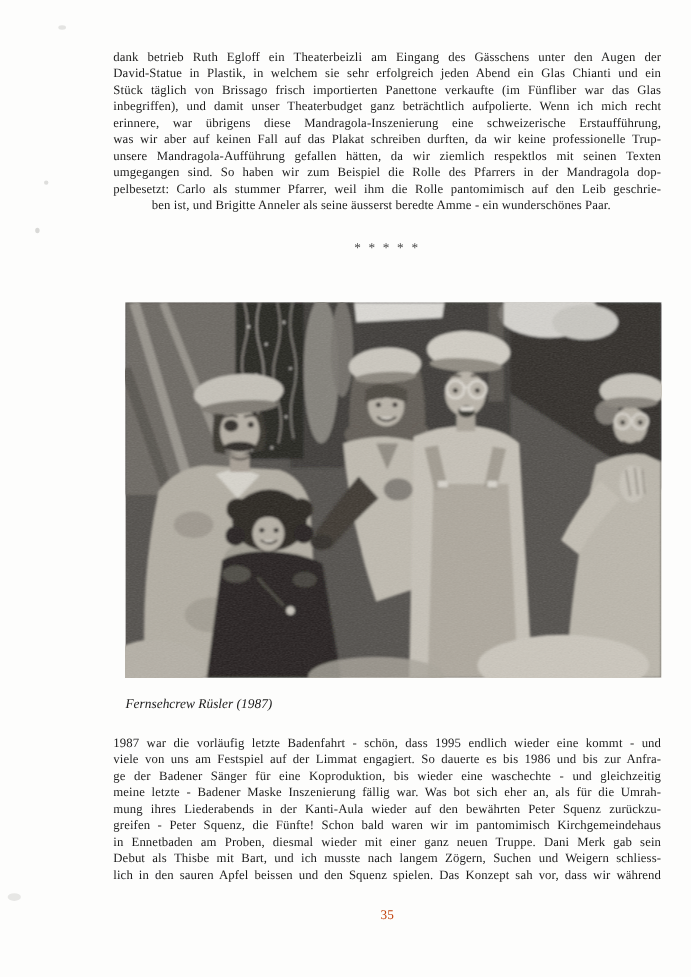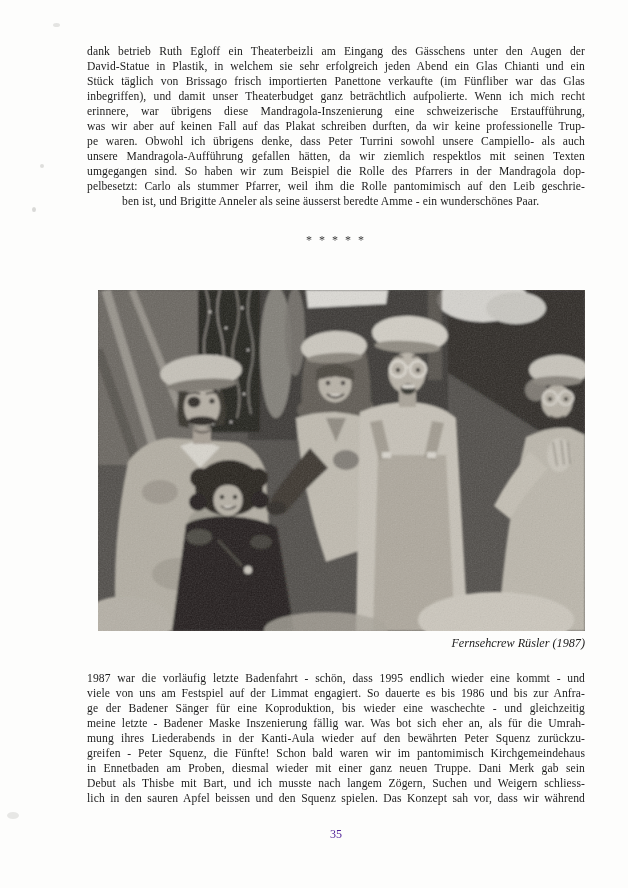--- a/index.html
+++ b/index.html
@@ -3,43 +3,43 @@
 <meta charset="utf-8">
 <style>
   html,body{margin:0;padding:0;}
   body{
     width:628px;height:888px;position:relative;overflow:hidden;
     background:#fdfdfc;
     font-family:"Liberation Serif", serif;
     color:#1c1c1c;
   }
   .page{position:absolute;inset:0;}
-  .content{position:absolute;left:87px;top:0;width:498px;}
+  .content{position:absolute;left:103px;top:0;width:498px;}
   .para{font-size:11.6px;line-height:15px;}
   .para .line{
     text-align:justify;
     text-align-last:justify;
     height:15px;overflow:hidden;
     letter-spacing:0.1px;
   }
   .para .line.natural-end{text-align-last:left;padding-left:35px;}
   .p1{margin-top:44px;}
   .separator{
     margin-top:24px;height:15px;
     text-align:center;font-size:12px;letter-spacing:2px;color:#3a3a3a;
   }
   .photo-wrap{margin-top:42px;margin-left:11px;width:487px;height:341px;}
   .photo-wrap svg{display:block;}
   .caption{
-    margin-top:4px;margin-left:11px;
-    font-style:italic;font-size:12.2px;line-height:16px;text-align:right;
+    margin-top:16px;margin-left:11px;
+    font-style:italic;font-size:12.2px;line-height:16px;
   }
   .p2{margin-top:20px;}
   .pagenum{
-    margin-top:21px;text-align:center;font-size:12px;color:#4c1d95;
+    margin-top:21px;text-align:center;font-size:12px;color:#c2410c;
   }
   
   .speck{position:absolute;border-radius:50%;}
   .speck.a{left:53px;top:23px;width:7px;height:4px;background:#e4e4e2;}
   .speck.b{left:40px;top:164px;width:4px;height:4px;background:#dededc;}
   .speck.c{left:32px;top:207px;width:4px;height:5px;background:#d9d9d7;}
   .speck.d{left:7px;top:812px;width:12px;height:7px;background:#e7e7e5;}
 </style>
 </head>
 <body>
@@ -53,21 +53,20 @@
 
   <div class="content">
 
     <div class="para p1">
         <div class="line">dank betrieb Ruth Egloff ein Theaterbeizli am Eingang des Gässchens unter den Augen der</div>
         <div class="line">David-Statue in Plastik, in welchem sie sehr erfolgreich jeden Abend ein Glas Chianti und ein</div>
         <div class="line">Stück täglich von Brissago frisch importierten Panettone verkaufte (im Fünfliber war das Glas</div>
         <div class="line">inbegriffen), und damit unser Theaterbudget ganz beträchtlich aufpolierte. Wenn ich mich recht</div>
         <div class="line">erinnere, war übrigens diese Mandragola-Inszenierung eine schweizerische Erstaufführung,</div>
         <div class="line">was wir aber auf keinen Fall auf das Plakat schreiben durften, da wir keine professionelle Trup-</div>
-        <div class="line">pe waren. Obwohl ich übrigens denke, dass Peter Turrini sowohl unsere Campiello- als auch</div>
         <div class="line">unsere Mandragola-Aufführung gefallen hätten, da wir ziemlich respektlos mit seinen Texten</div>
         <div class="line">umgegangen sind. So haben wir zum Beispiel die Rolle des Pfarrers in der Mandragola dop-</div>
         <div class="line">pelbesetzt: Carlo als stummer Pfarrer, weil ihm die Rolle pantomimisch auf den Leib geschrie-</div>
         <div class="line natural-end">ben ist, und Brigitte Anneler als seine äusserst beredte Amme - ein wunderschönes Paar.</div>
       </div>
 
     <div class="separator">* * * * *</div>
 
     <div class="photo-wrap" role="img" aria-label="Black-and-white group photo: five smiling people in light flat caps and light work clothes, one young woman crouching in front in dark overalls, with tinsel, a ladder and dark stage clutter in the background">
       <svg viewBox="0 0 487 341" width="487" height="341">

